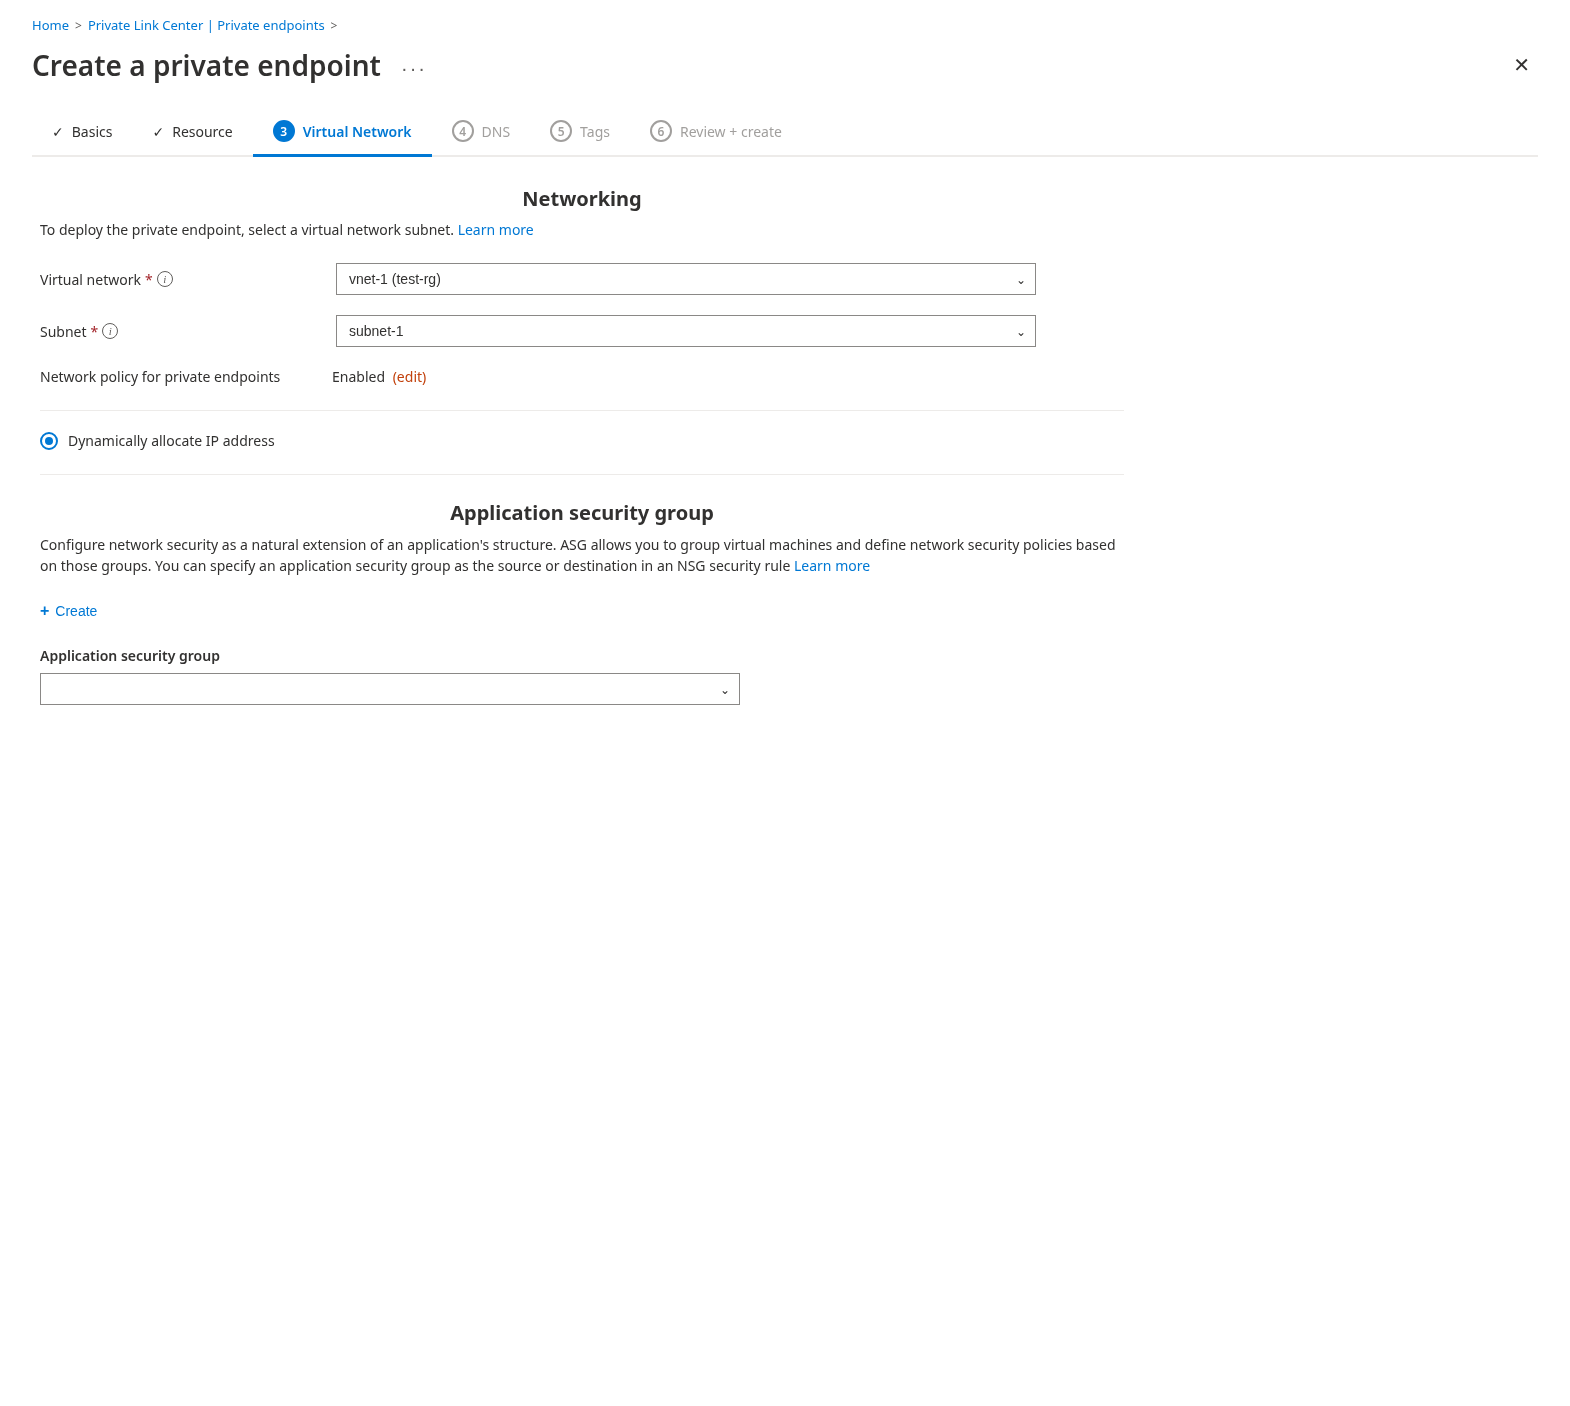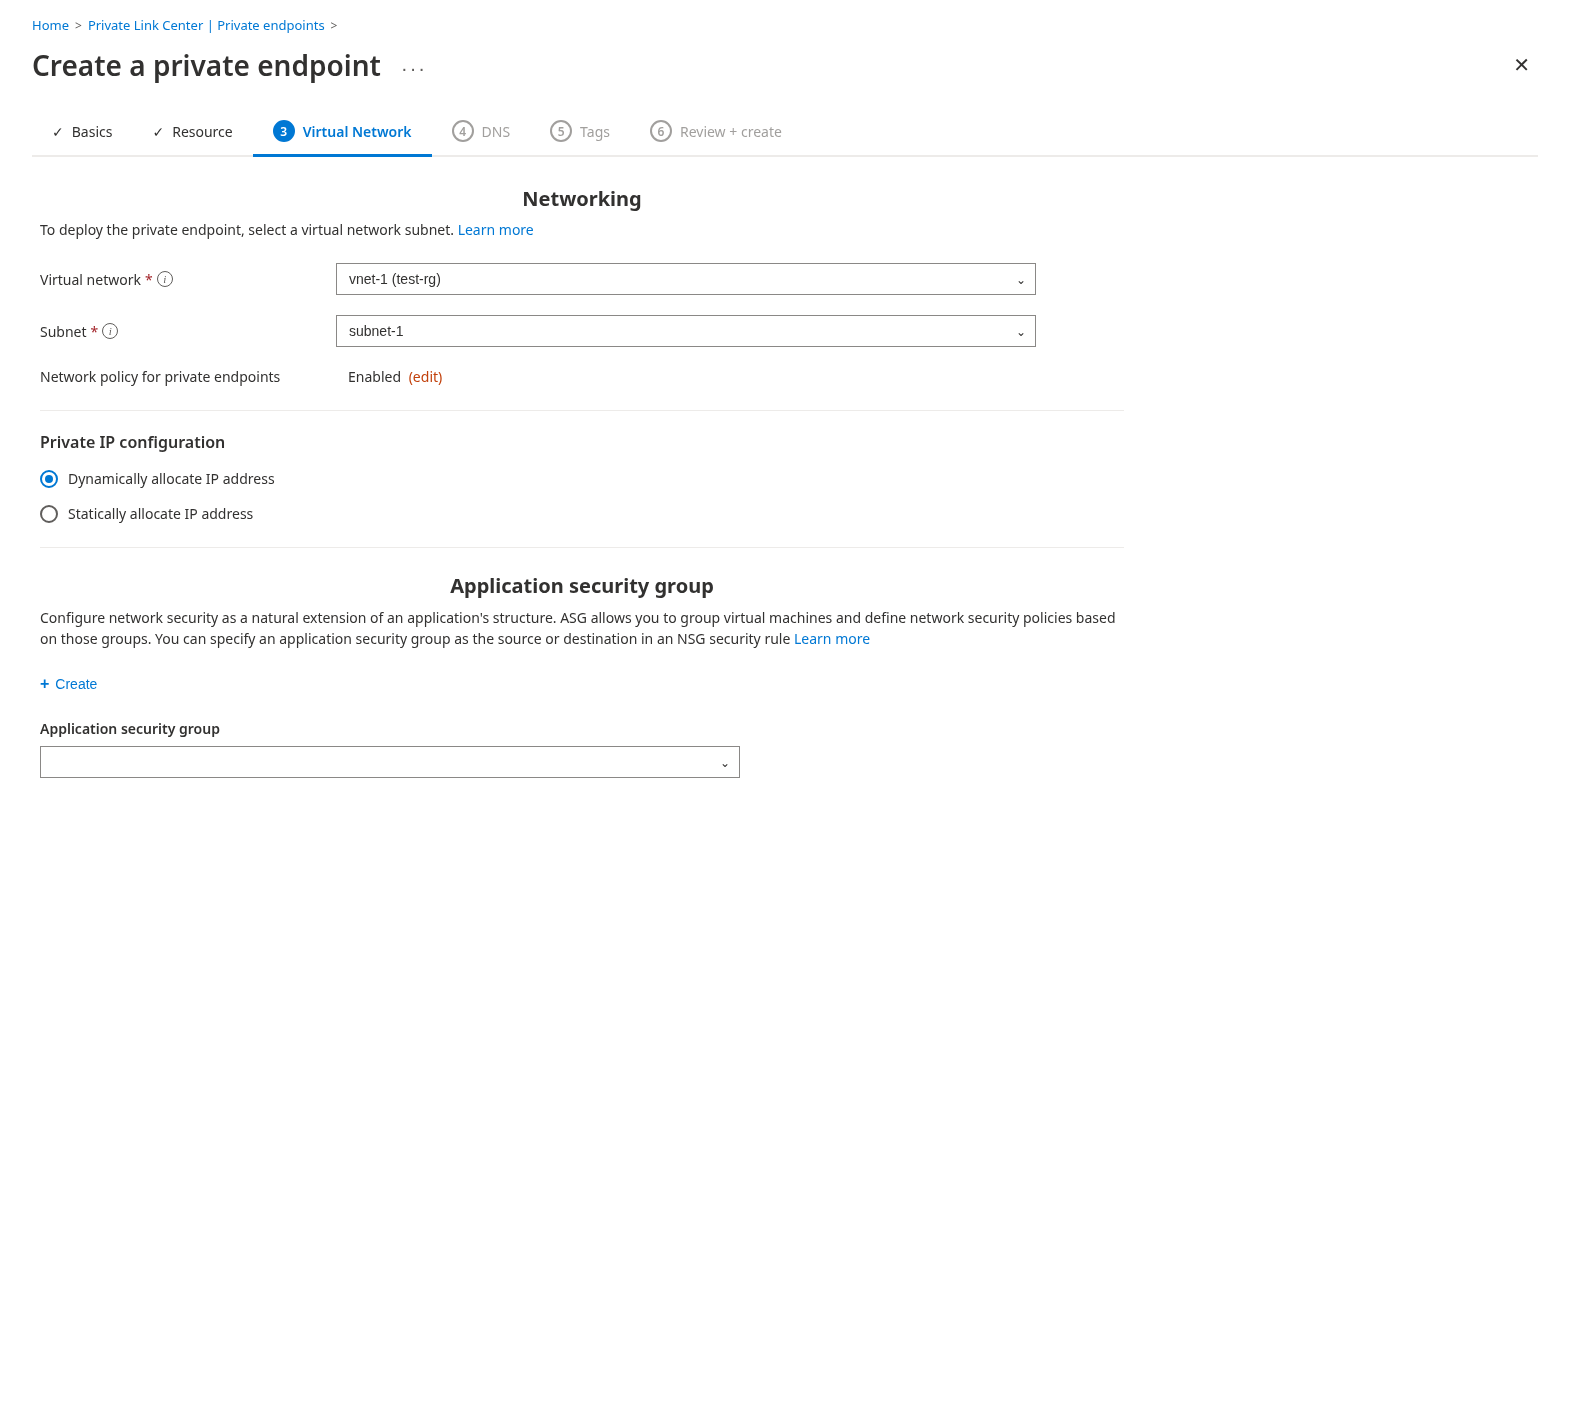--- a/index.html
+++ b/index.html
@@ -207,21 +207,21 @@
       transform: translateY(-50%);
       pointer-events: none;
       font-size: 12px;
       color: #323130;
     }
 
     .policy-row {
       display: flex;
       align-items: flex-start;
       margin-bottom: 24px;
-      gap: 28px;
+      gap: 12px;
     }
     .policy-label {
       min-width: 280px;
       font-size: 14px;
       color: #323130;
     }
     .policy-value {
       font-size: 14px;
       color: #323130;
     }
@@ -430,32 +430,27 @@
       <div class="policy-label">Network policy for private endpoints</div>
       <div class="policy-value">
         <span>Enabled</span>
         <a class="edit-link">(edit)</a>
       </div>
     </div>
 
     <hr class="section-divider">
 
     <div class="ip-config-section">
-      <div class="ip-config-title">Private IP configuration</div>
       <div class="radio-group">
 
         <label class="radio-option">
           <div class="radio-input checked"></div>
           <span class="radio-label">Dynamically allocate IP address</span>
         </label>
 
-        <label class="radio-option">
-          <div class="radio-input unchecked"></div>
-          <span class="radio-label">Statically allocate IP address</span>
-        </label>
       </div>
     </div>
 
     <hr class="section-divider">
 
     <div class="asg-section">
       <div class="section-title">Application security group</div>
       <div class="asg-desc">
         <span>Configure network security as a natural extension of an application's structure. ASG allows you to group virtual machines and define network security policies based on those groups. You can specify an application security group as the source or destination in an NSG security rule</span>
         <a class="learn-more-link">Learn more</a>

